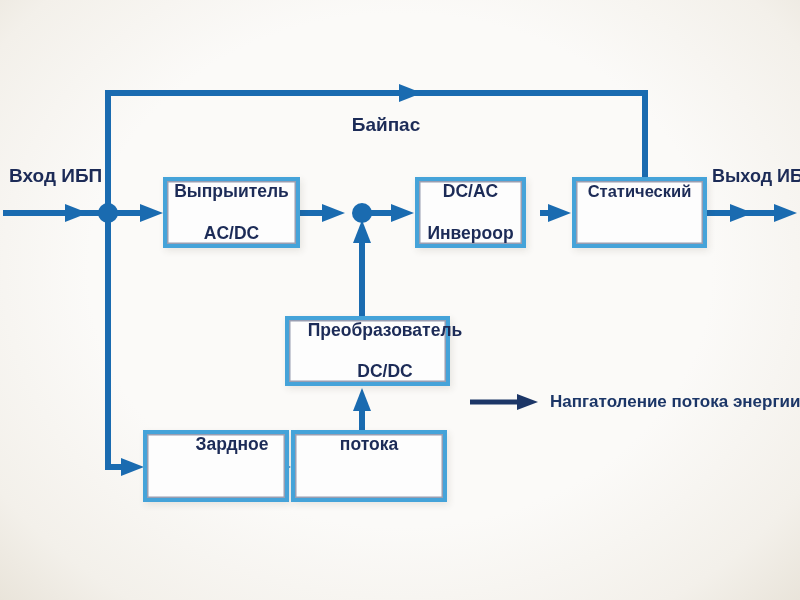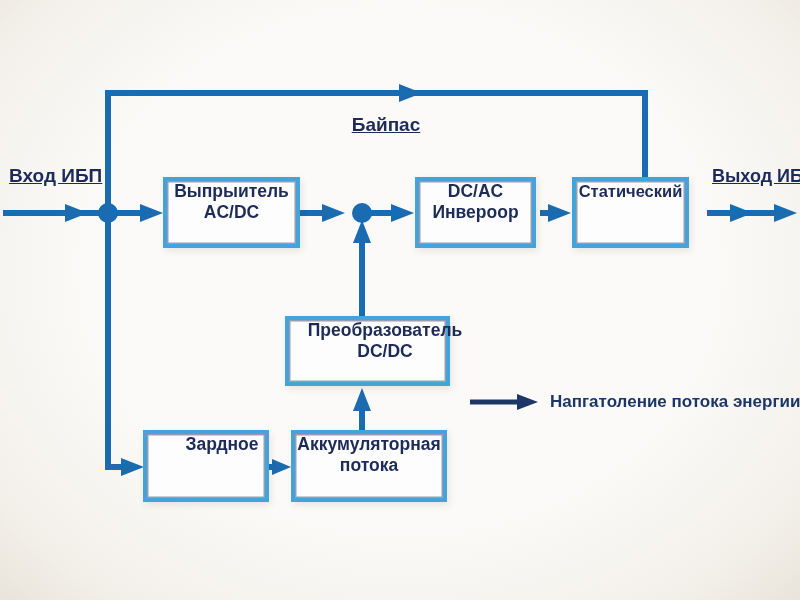--- a/index.html
+++ b/index.html
@@ -13,34 +13,34 @@
   .flow-thin { stroke: var(--legend-navy); stroke-width:5; fill:none; }
   .arrow { fill: var(--line-blue); stroke:none; }
   .arrow-navy { fill: var(--legend-navy); stroke:none; }
   .dot   { fill: var(--line-blue); }
 
   .block {
     position:absolute; box-sizing:border-box;
     background: var(--block-fill);
     border:4px solid var(--block-border-blue);
     box-shadow: inset 0 0 0 1.5px rgba(28,43,87,.45), 2px 3px 7px rgba(60,50,30,.10);
-    display:flex; flex-direction:column; align-items:center; justify-content:flex-start;
+    display:flex; flex-direction:column; align-items:center; justify-content:space-between;
     color: var(--text-navy); font-weight:bold; font-size:17.5px; line-height:1.22;
     text-align:center;
   }
   .rectifier     { left:163px; top:177px; width:137px; height:71px; }
-  .inverter      { left:415px; top:177px; width:121px; height:71px; }
-  .static-switch { left:572px; top:177px; width:117px; height:71px; font-size:16.5px; }
+  .inverter      { left:415px; top:177px; width:111px; height:71px; }
+  .static-switch { left:572px; top:177px; width:135px; height:71px; font-size:16.5px; }
   .dc-dc         { left:285px; top:316px; width:165px; height:70px;padding-left:35px; }
-  .charger       { left:143px; top:430px; width:126px; height:72px;padding-left:32px; }
+  .charger       { left:143px; top:430px; width:146px; height:72px;padding-left:32px; }
   .battery       { left:291px; top:430px; width:156px; height:72px; }
 
   .label {
     position:absolute; color: var(--text-navy);
-    font-weight:bold; font-size:19px; white-space:nowrap;text-decoration:underline;
+    font-weight:bold; font-size:19px; white-space:nowrap;
   }
   .input-label  { left:9px;  top:165px; }
   .output-label { left:712px; top:166px; font-size:18px; }
   .bypass-label { left:340px; top:114px; width:92px; text-align:center; }
 
   .legend { position:absolute; left:468px; top:392px; display:flex; align-items:center; gap:10px; }
   .legend-text { color: var(--legend-navy); font-weight:bold; font-size:17px; white-space:nowrap; }
 </style>
 </head>
 <body>
@@ -129,21 +129,20 @@
   <div class="block dc-dc">
     <span>Преобразователь</span>
     <span>DC/DC</span>
   </div>
 
   <div class="block charger">
     <span>Зардное</span>
   </div>
 
   <div class="block battery">
-    <span>Аккумуляторная</span>
     <span>потока</span>
   </div>
 
   <div class="legend">
     <svg width="72" height="18" viewBox="0 0 72 18">
       <line class="flow-thin" x1="2" y1="9" x2="50" y2="9"></line>
       <polygon class="arrow-navy" points="70,9 49,1 49,17"></polygon>
     </svg>
     <span class="legend-text">Напгатоление потока энергии</span>
   </div>

